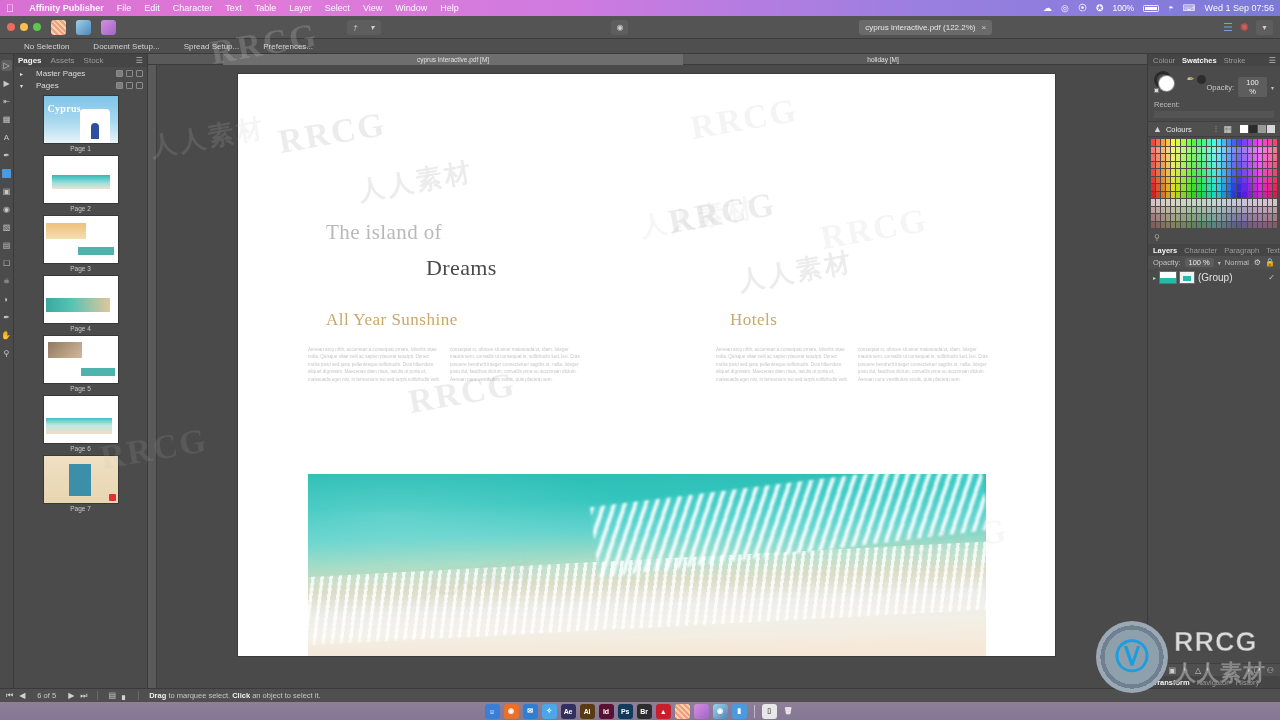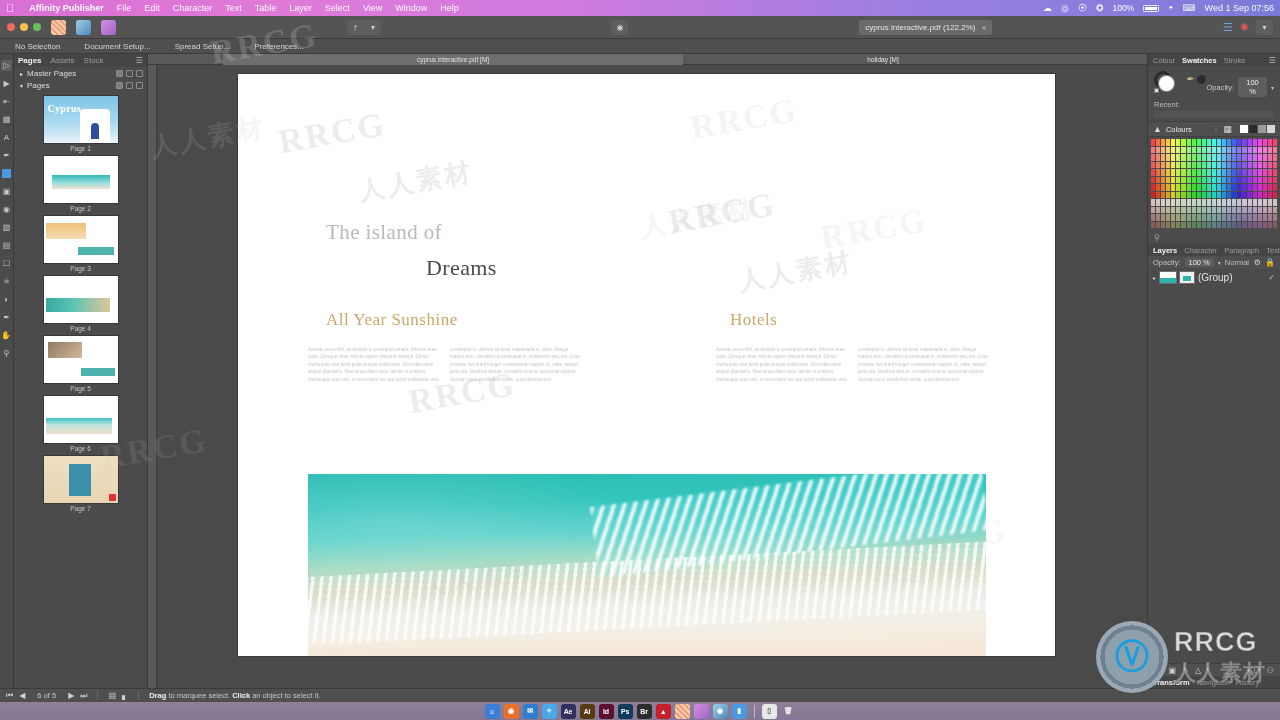--- a/index.html
+++ b/index.html
@@ -56,21 +56,21 @@
   .doc-tab .x { font-size:8px; opacity:.8; }
   .tb-icon-blue { color:#6fa8e0; font-size:11px; }
   .tb-icon-red { color:#e05a5a; font-size:11px; }
 
   
   .ctxbar {
     position:absolute; top:39px; left:0; width:1280px; height:15px;
     background:#4f4f4f; display:flex; align-items:center; gap:0; border-bottom:1px solid #3a3a3a;
   }
   .ctx-item { padding:0 12px; font-size:8px; color:#d4d4d4; line-height:15px; white-space:nowrap; }
-  .ctx-item.first { padding-left:15px; }
+  .ctx-item.first { padding-left:24px; }
 
   
   .tools {
     position:absolute; top:54px; left:0; width:14px; bottom:32px;
     background:#4b4b4b; display:flex; flex-direction:column; align-items:center;
     padding-top:6px; gap:7px; border-right:1px solid #3a3a3a;
   }
   .tool { width:11px; height:11px; display:flex; align-items:center; justify-content:center;
           font-size:8px; color:#c8c8c8; }
   .tool.sel { background:#5f5f5f; border-radius:2px; }
@@ -78,21 +78,21 @@
 
   
   .pages-panel {
     position:absolute; top:54px; left:14px; width:134px; bottom:32px;
     background:#4b4b4b; border-right:1px solid #3a3a3a; overflow:hidden;
   }
   .panel-tabs { display:flex; align-items:center; height:13px; background:#454545; padding-left:4px; gap:9px; }
   .ptab { font-size:8px; color:#9d9d9d; }
   .ptab.active { color:#f2f2f2; font-weight:bold; }
   .panel-menu { margin-left:auto; margin-right:4px; font-size:8px; color:#b8b8b8; }
-  .prow { display:flex; align-items:center; height:12px; padding-left:6px; font-size:8px; color:#ddd; gap:4px; }
+  .prow { display:flex; align-items:center; height:12px; padding-left:6px; font-size:8px; color:#ddd; gap:13px; }
   .prow .caret { font-size:6px; }
   .prow .pbtns { margin-left:auto; margin-right:4px; display:flex; gap:3px; }
   .pbtn { width:7px; height:7px; border:1px solid #8b8b8b; border-radius:1px; }
   .pbtn.fill { background:#7e7e7e; }
   .thumbs { padding:5px 0 4px; overflow:hidden; }
   .thumb-wrap { display:flex; flex-direction:column; align-items:center; margin-bottom:4px; }
   .thumb {
     width:74px; height:47px; background:#fff; position:relative; overflow:hidden;
     box-shadow:0 0 0 1px rgba(0,0,0,.25);
     font-weight:bold;

